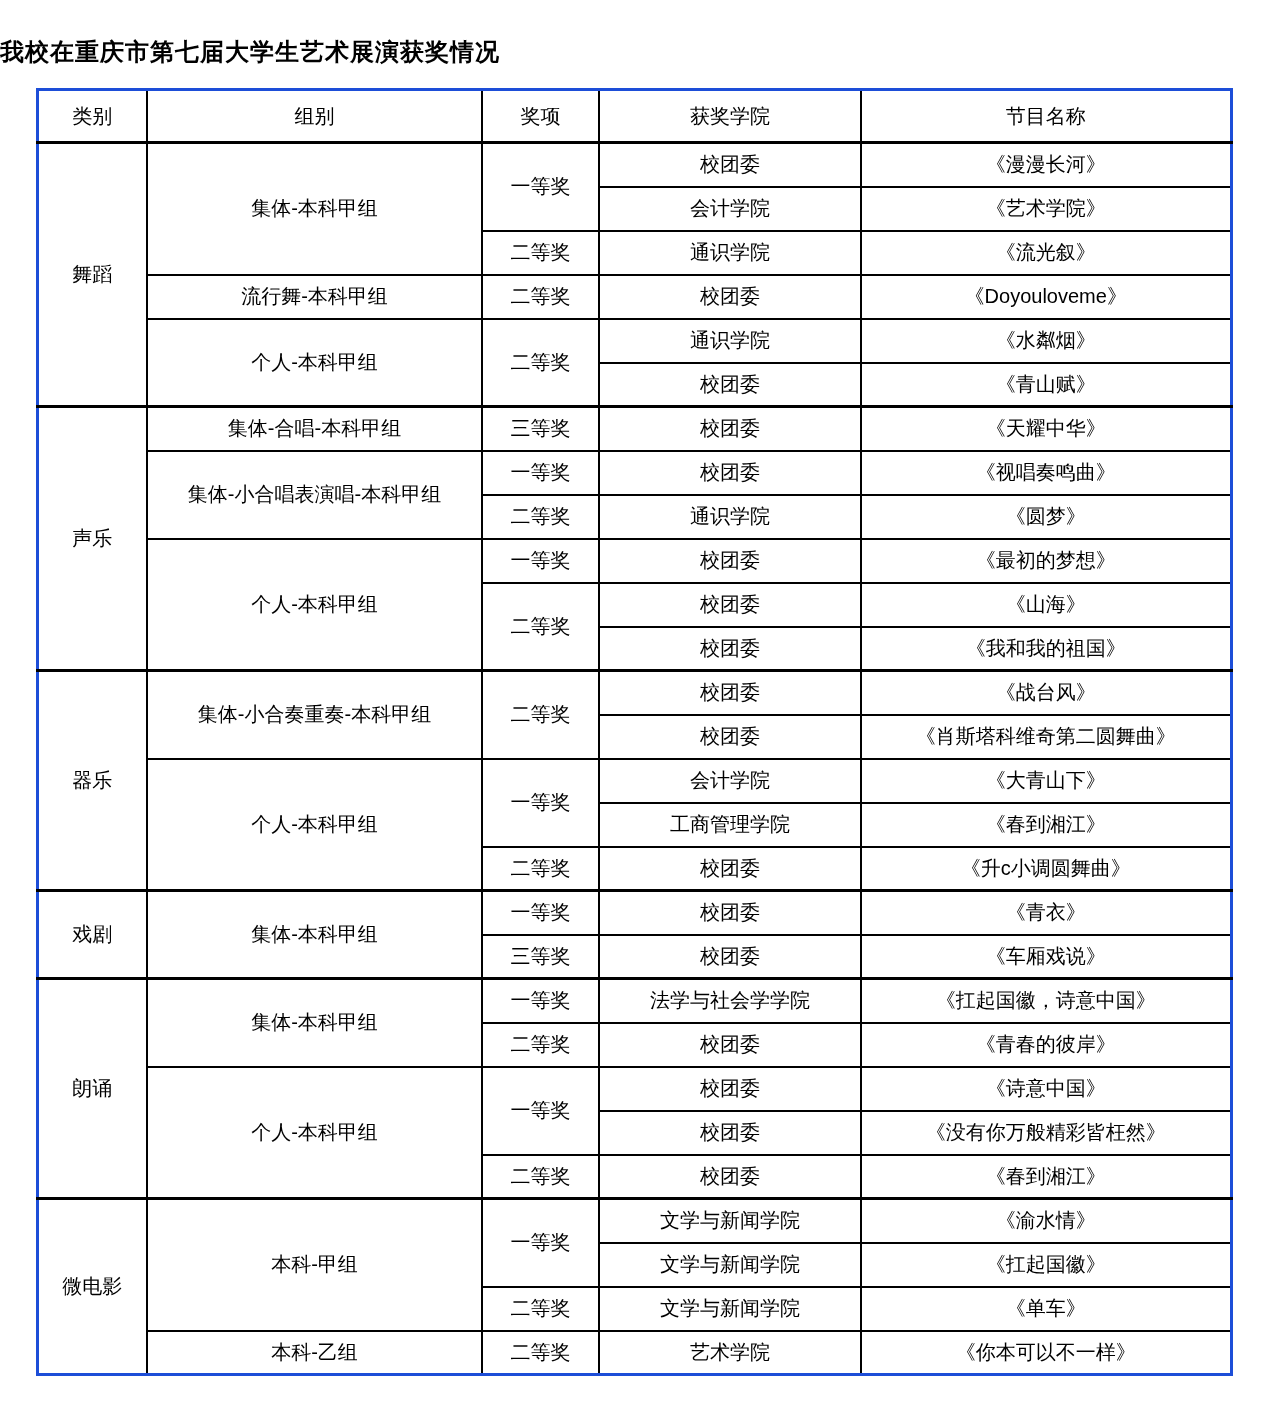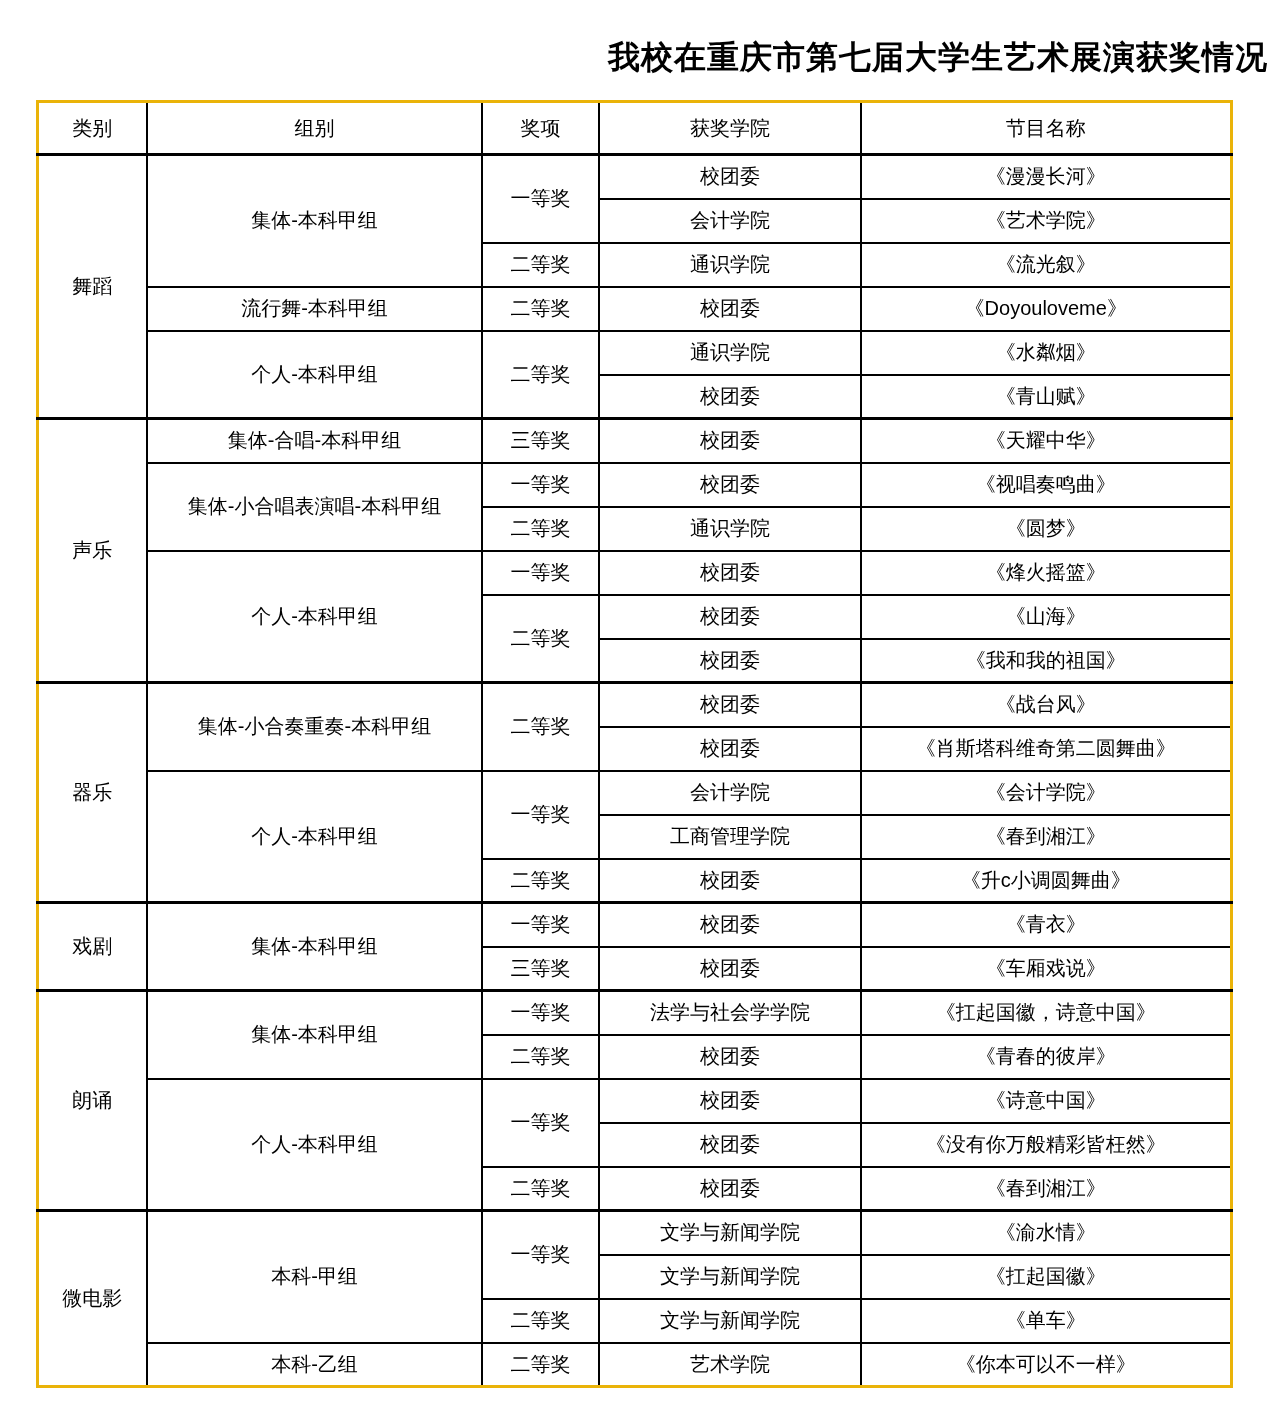--- a/index.html
+++ b/index.html
@@ -11,33 +11,33 @@
     position: relative;
     width: 1268px;
     height: 1419px;
     box-sizing: border-box;
     overflow: hidden;
     background: #ffffff;
     color: #000000;
   }
   .doc-title {
     margin: 36px 0 0 0;
-    text-align: right;
+    text-align: left;
     font-family: "Liberation Serif", "DejaVu Serif", serif;
     font-weight: bold;
-    font-size: 32px;
+    font-size: 24px;
     letter-spacing: 1px;
     color: #000000;
   }
   table.awards {
     width: 1194px;
     margin: 20px auto 0 auto;
     border-collapse: collapse;
     table-layout: fixed;
-    border: 3px solid #eab308;
+    border: 3px solid #1d4ed8;
   }
   table.awards th,
   table.awards td {
     border: 2px solid #000000;
     text-align: center;
     vertical-align: middle;
     font-family: "Liberation Sans", "DejaVu Sans", sans-serif;
     font-size: 20px;
     font-weight: normal;
     color: #000000;
@@ -132,21 +132,21 @@
         </tr>
         <tr>
           <td>二等奖</td>
           <td>通识学院</td>
           <td>《圆梦》</td>
         </tr>
         <tr>
           <td rowspan="3">个人-本科甲组</td>
           <td>一等奖</td>
           <td>校团委</td>
-          <td>《烽火摇篮》</td>
+          <td>《最初的梦想》</td>
         </tr>
         <tr>
           <td rowspan="2">二等奖</td>
           <td>校团委</td>
           <td>《山海》</td>
         </tr>
         <tr>
           <td>校团委</td>
           <td>《我和我的祖国》</td>
         </tr>
@@ -158,21 +158,21 @@
           <td>《战台风》</td>
         </tr>
         <tr>
           <td>校团委</td>
           <td>《肖斯塔科维奇第二圆舞曲》</td>
         </tr>
         <tr>
           <td rowspan="3">个人-本科甲组</td>
           <td rowspan="2">一等奖</td>
           <td>会计学院</td>
-          <td>《会计学院》</td>
+          <td>《大青山下》</td>
         </tr>
         <tr>
           <td>工商管理学院</td>
           <td>《春到湘江》</td>
         </tr>
         <tr>
           <td>二等奖</td>
           <td>校团委</td>
           <td>《升c小调圆舞曲》</td>
         </tr>

